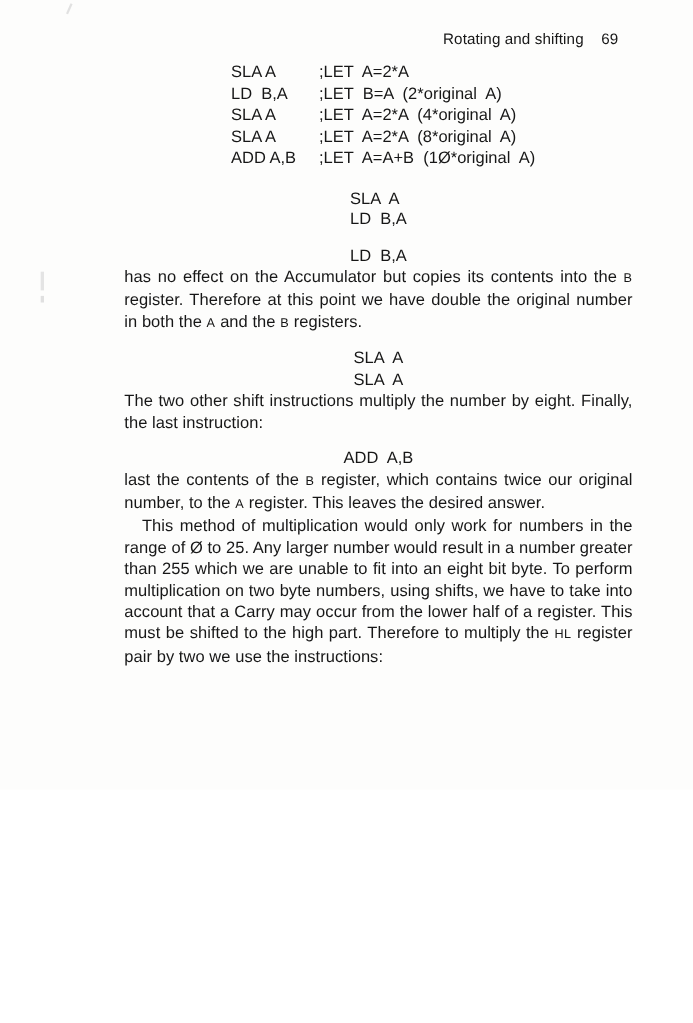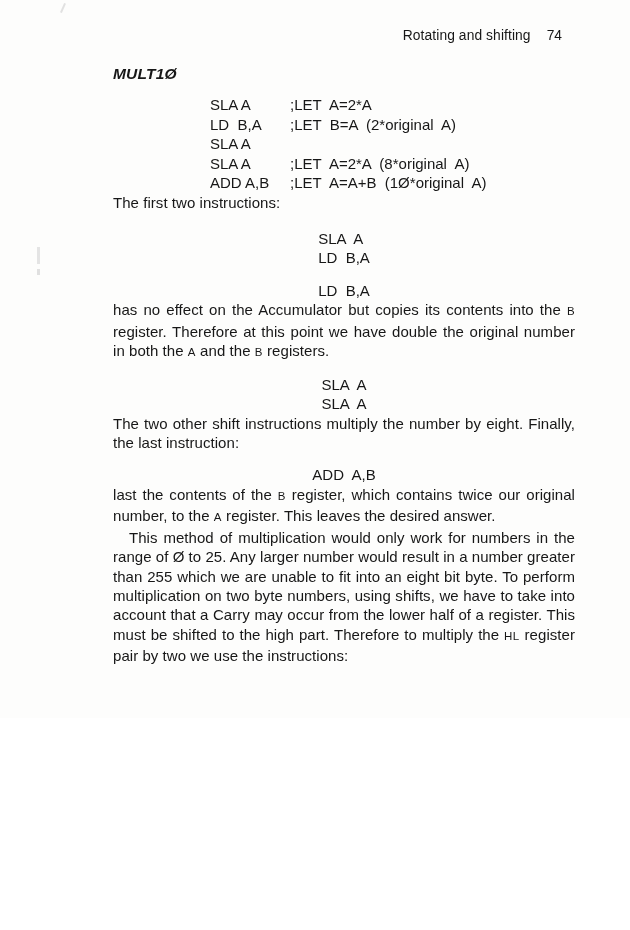--- a/index.html
+++ b/index.html
@@ -100,49 +100,48 @@
 <body>
 
 <div class="page">
 
   <div class="artifact artifact-top"></div>
   <div class="artifact artifact-margin-dash"></div>
   <div class="artifact artifact-margin-dot"></div>
 
   <header class="running-head">
     <span class="running-title">Rotating and shifting</span>
-    <span class="page-number">74</span>
+    <span class="page-number">69</span>
   </header>
 
 
-  <h2 class="routine-heading">MULT1Ø</h2>
 
   <div class="code-block">
       <div class="code-row">
         <span class="code-instr">SLA A</span>
         <span class="code-comment">;LET  A=2*A</span>
       </div>
       <div class="code-row">
         <span class="code-instr">LD  B,A</span>
         <span class="code-comment">;LET  B=A  (2*original  A)</span>
       </div>
       <div class="code-row">
         <span class="code-instr">SLA A</span>
+        <span class="code-comment">;LET  A=2*A  (4*original  A)</span>
       </div>
       <div class="code-row">
         <span class="code-instr">SLA A</span>
         <span class="code-comment">;LET  A=2*A  (8*original  A)</span>
       </div>
       <div class="code-row">
         <span class="code-instr">ADD A,B</span>
         <span class="code-comment">;LET  A=A+B  (1Ø*original  A)</span>
       </div>
     </div>
 
-  <p class="body-para mt-label">The first two instructions:</p>
 
   <div class="code-center mt-17">
     <div class="code-inner"><div class="code-line">SLA  A</div><div class="code-line">LD  B,A</div></div>
   </div>
 
 
   <div class="code-center">
     <div class="code-inner"><div class="code-line">LD  B,A</div></div>
   </div>
 

